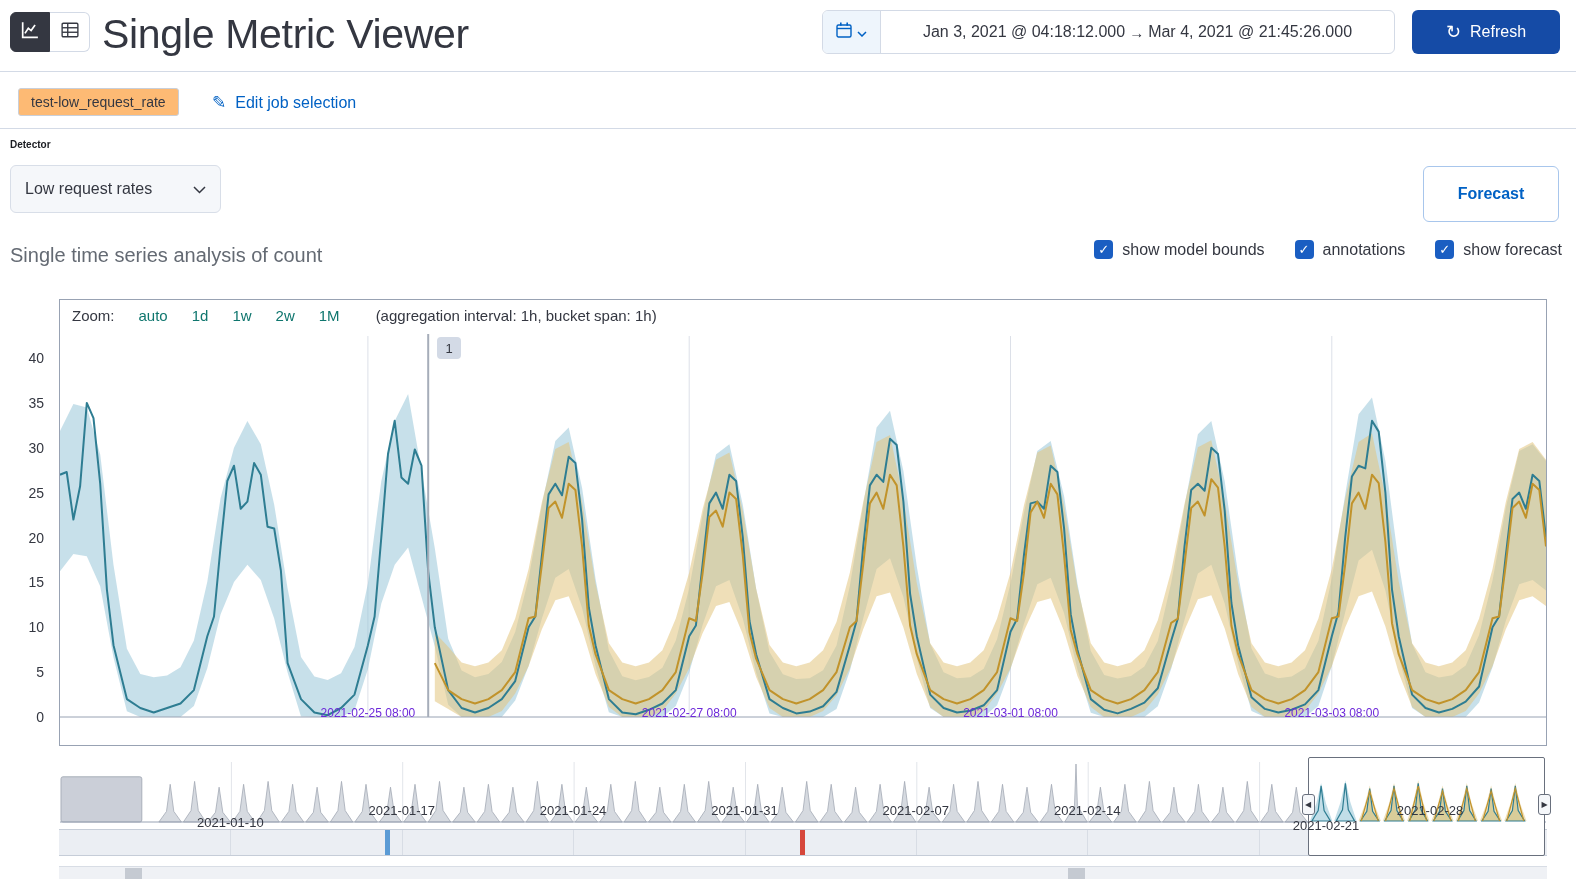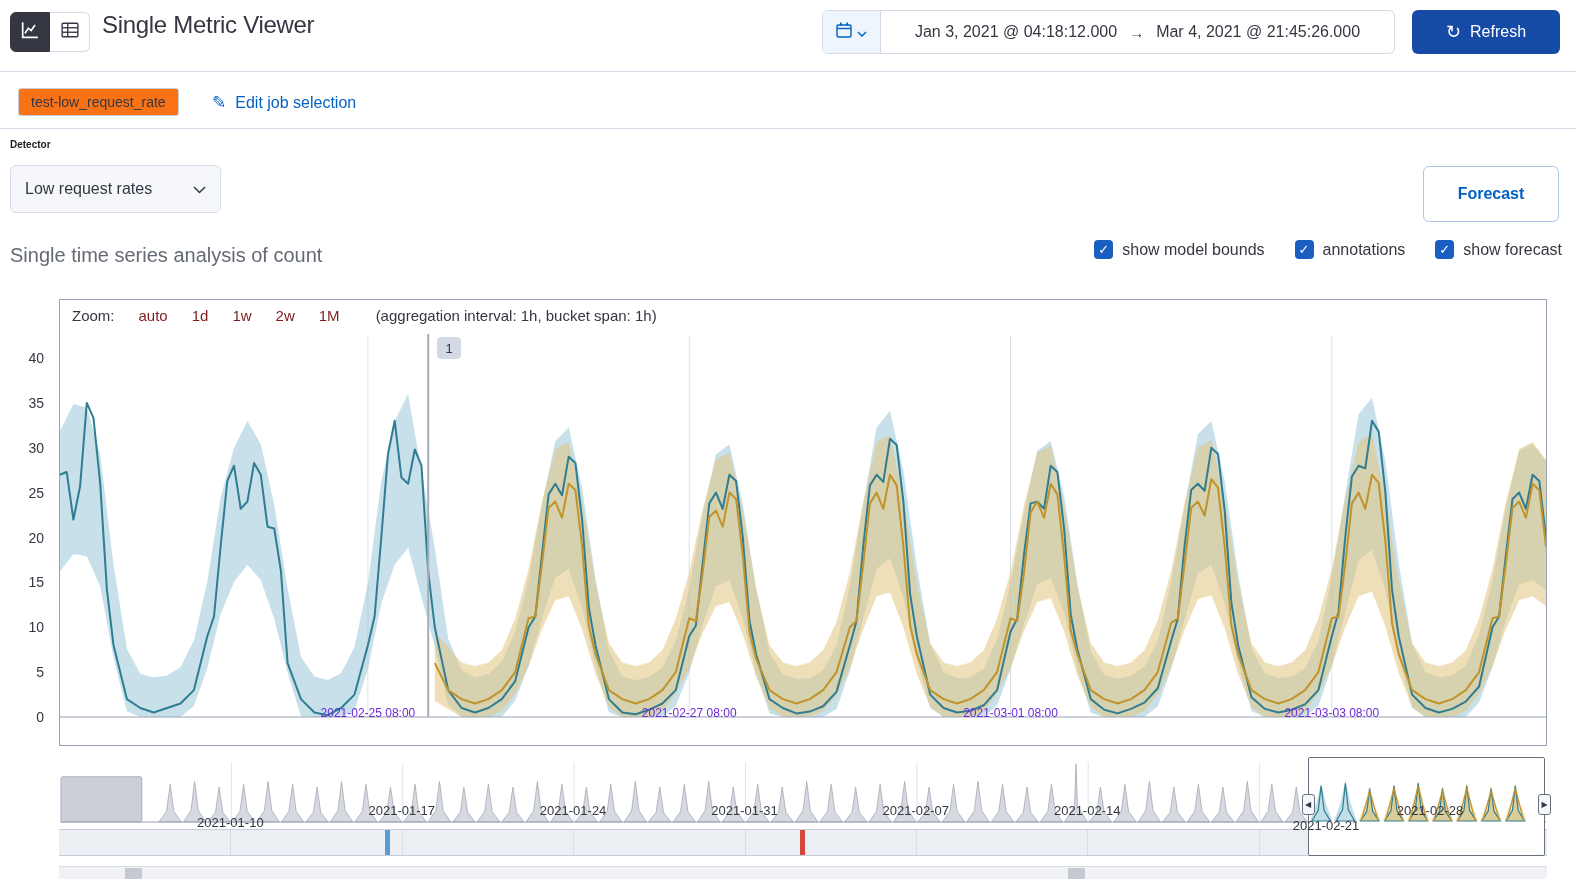--- a/index.html
+++ b/index.html
@@ -4,41 +4,41 @@
 <style>
   *{box-sizing:border-box;margin:0;padding:0}
   html,body{width:1576px;height:879px}
   body{position:relative;overflow:hidden;background:#fff;font-family:"Liberation Sans",sans-serif;color:#343741}
   .abs{position:absolute}
   .icon-group{left:10px;top:12px;display:flex}
   .icon-btn{width:40px;height:40px;display:flex;align-items:center;justify-content:center;border:1px solid #D3DAE6;background:#fff;cursor:pointer}
   .icon-btn.selected{background:#343741;border-color:#343741}
   .icon-btn.first{border-radius:6px 0 0 6px}
   .icon-btn.last{border-radius:0 6px 6px 0;border-left:none}
-  .page-title{left:102px;top:11px;font-size:24px;font-weight:400;letter-spacing:-.3px;color:#343741}
+  .page-title{left:102px;top:11px;font-size:41px;font-weight:400;letter-spacing:-.3px;color:#343741}
   .date-picker{left:822px;top:10px;width:573px;height:44px;border:1px solid #D3DAE6;border-radius:6px;display:flex;align-items:center;background:#fff}
   .cal-seg{width:58px;height:100%;background:#EEF5FC;border-right:1px solid #D3DAE6;display:flex;align-items:center;justify-content:center;gap:5px;border-radius:5px 0 0 5px;cursor:pointer}
-  .date-range{flex:1;display:flex;align-items:center;justify-content:center;gap:12px;font-size:16px}
+  .date-range{flex:1;display:flex;align-items:center;justify-content:center;gap:4px;font-size:16px}
   .date-arrow{color:#343741;font-size:15px}
   .refresh-btn{left:1412px;top:10px;width:148px;height:44px;background:#154BA6;border-radius:6px;color:#fff;display:flex;align-items:center;justify-content:center;gap:9px;font-size:16px;border:none;cursor:pointer}
   .refresh-icon{font-size:18px;line-height:1}
   .divider{left:0;right:0;height:1px;background:#D3DAE6}
-  .job-badge{left:18px;top:88px;height:28px;display:flex;align-items:center;padding:0 12px;border:1px solid #C9CFD9;border-radius:3px;font-size:14px;background:#f97316}
+  .job-badge{left:18px;top:88px;height:28px;display:flex;align-items:center;padding:0 12px;border:1px solid #C9CFD9;border-radius:3px;font-size:14px;background:#fdba74}
   .edit-link{left:212px;top:92px;display:flex;gap:9px;align-items:center;color:#0061C4;font-size:16px;cursor:pointer}
   .pencil-icon{font-size:17px}
   .detector-label{left:10px;top:139px;font-size:10px;font-weight:700;color:#1a1c21}
   .detector-select{left:10px;top:165px;width:211px;height:48px;background:#F5F7FA;border:1px solid #D8DEE8;border-radius:6px;display:flex;align-items:center;justify-content:space-between;padding:0 14px;font-size:16px;cursor:pointer}
   .forecast-btn{left:1423px;top:166px;width:136px;height:56px;background:#fff;border:1px solid #A8C6EC;border-radius:6px;color:#0061C4;font-size:16px;font-weight:600;display:flex;align-items:center;justify-content:center;cursor:pointer}
   .analysis-heading{left:10px;top:244px;font-size:20px;color:#646A73;font-weight:400}
   .checkbox-row{right:14px;top:240px;display:flex;gap:30px}
   .cb-item{display:flex;align-items:center;gap:9px;font-size:16px;cursor:pointer}
   .checkbox{width:19px;height:19px;border-radius:4px;background:#1A5EC2;color:#fff;font-size:13px;display:flex;align-items:center;justify-content:center}
   .chart-box{left:59px;top:299px;width:1488px;height:447px;border:1px solid #98A2B3;background:#fff}
   .zoom-row{position:absolute;left:12px;top:7px;font-size:15px;display:flex;gap:24px;z-index:4;align-items:baseline}
-  .zoom-link{color:#7f1d1d;cursor:pointer}
+  .zoom-link{color:#0f766e;cursor:pointer}
   .zoom-info{margin-left:12px;color:#343741}
   #main-svg{position:absolute;left:0;top:0}
   #x-labels{position:absolute;left:0;top:0;width:100%;height:100%}
   .x-tick{position:absolute;top:406px;width:130px;text-align:center;font-size:12px;color:#6d28d9}
   #y-labels{left:0;top:300px;width:50px;height:430px}
   .y-tick{position:absolute;right:6px;font-size:14px;color:#343741;width:40px;text-align:right}
   .anno-badge{position:absolute;top:37px;width:24px;height:22px;background:#D3DAE6;border-radius:4px;font-size:13px;display:flex;align-items:center;justify-content:center;color:#343741;z-index:4;cursor:pointer}
   .nav{left:59px;top:758px;width:1488px;height:70px}
   #nav-svg{position:absolute;left:1px;top:0;z-index:1}
   .nav-label{position:absolute;top:45px;font-size:13px;color:#343741;width:90px;text-align:center;z-index:3}

